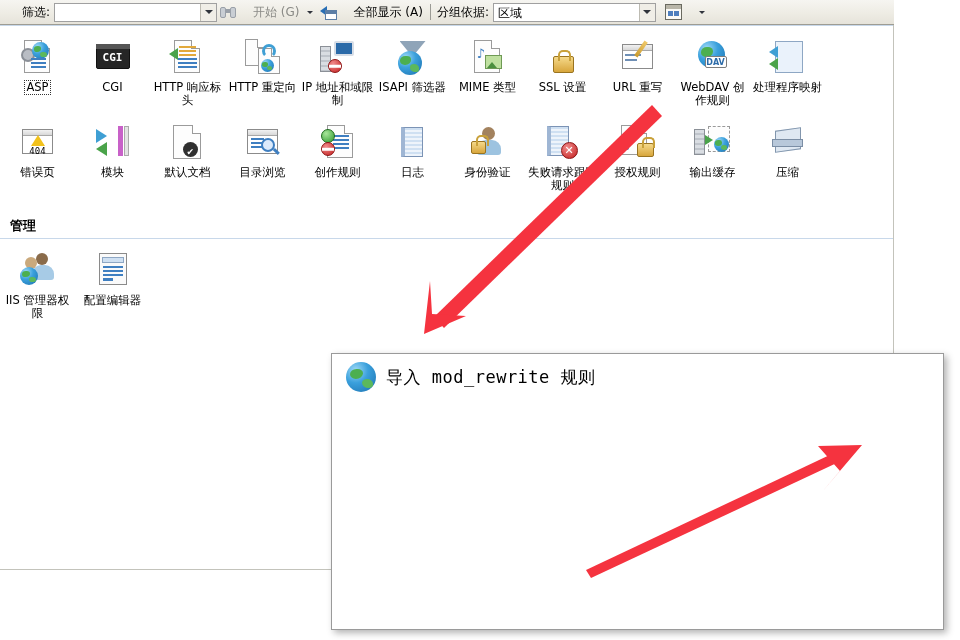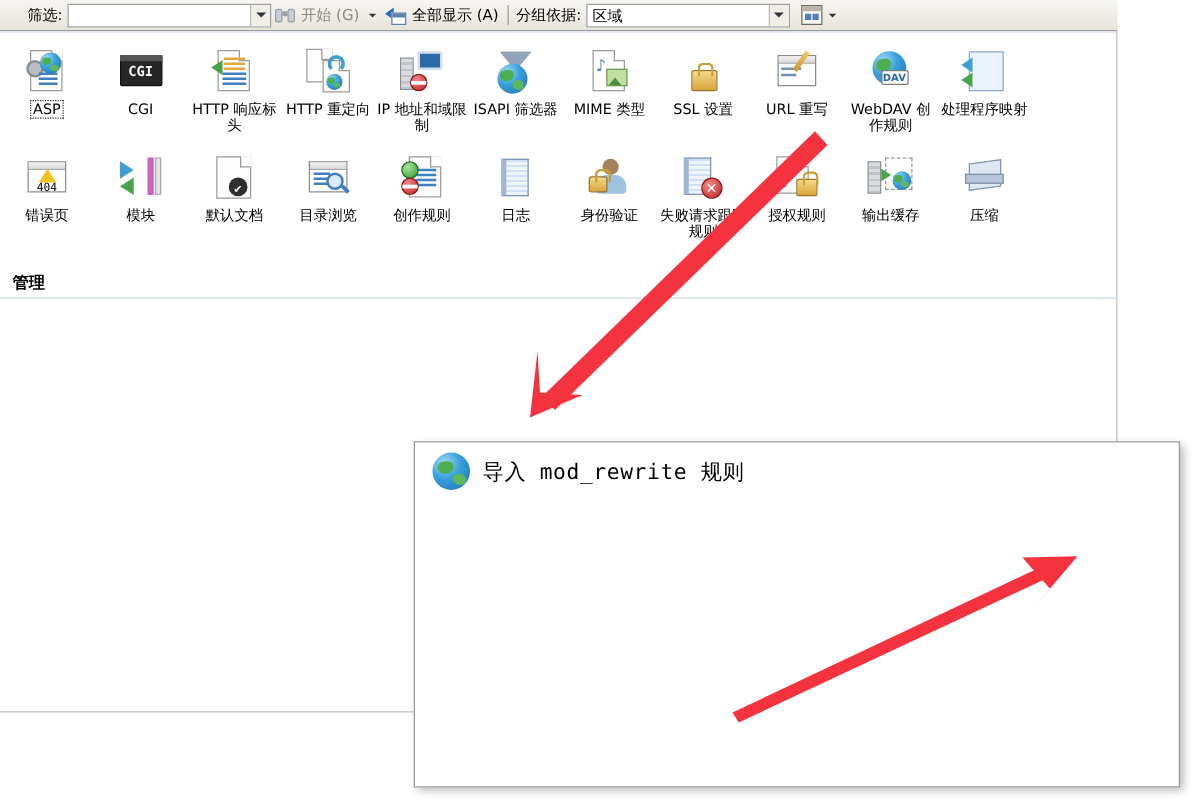--- a/index.html
+++ b/index.html
@@ -27,21 +27,21 @@
     justify-content: flex-end; position: relative;
   }
   .tb-combo .txt { position:absolute; left:4px; top:1px; font-size:12px; color:#000; }
   .combo-arrow {
     width: 16px; height: 17px; background: #f0eee7;
     border-left: 1px solid #bdbbb2;
     display: flex; align-items: center; justify-content: center;
   }
   .caret-dn { width:0;height:0;border-left:4px solid transparent;border-right:4px solid transparent;border-top:4px solid #30343c; }
   .caret-dn.sm { border-left-width:3.5px;border-right-width:3.5px;border-top-width:3.5px; }
-  .tb-btn { display: flex; align-items: center; gap: 5px; padding: 0 3px; height: 21px; white-space: nowrap; }
+  .tb-btn { display: flex; align-items: center; gap: 17px; padding: 0 3px; height: 21px; white-space: nowrap; }
   .tb-btn.dim { color: #8a8a86; }
   .tb-sep { width:1px; height:16px; background:#9b9b95; margin: 0 4px; }
   .tb-split { display:flex; align-items:center; padding:0 4px; }
 
   .ico-binocular { width:16px; height:14px; position:relative; }
   .ico-binocular i { position:absolute; top:2px; width:6px; height:11px; border:1.5px solid #9aa0a8; border-radius:2px; background:#c9ced4; }
   .ico-binocular i.l { left:0; } .ico-binocular i.r { right:0; }
   .ico-binocular b { position:absolute; left:6px; top:4px; width:4px; height:4px; background:#9aa0a8; }
 
   .ico-showall { width:17px; height:15px; position:relative; }
@@ -457,20 +457,45 @@
           </span>
           <span class="cap">压缩</span>
         </div>
       </div>
     </div>
 
     <div style="margin-top:22px">
       <div class="section-head">管理</div>
       <div class="section-rule"></div>
 
+      <div class="grid-row">
+        <div class="feature">
+          <span class="glyph">
+            <span class="person-head" style="left:19px;top:2px;width:12px;height:12px;background:#8a6b4a;"></span>
+            <span class="person-body" style="left:15px;top:14px;width:22px;height:15px;background:#a7cbe6;"></span>
+            <span class="person-head" style="left:8px;top:6px;width:12px;height:12px;background:#caa97c;"></span>
+            <span class="globe" style="left:3px;top:16px;width:18px;height:18px;"></span>
+          </span>
+          <span class="cap">IIS 管理器权限</span>
+        </div>
+
+        <div class="feature">
+          <span class="glyph">
+            <span style="position:absolute;left:7px;top:2px;width:28px;height:32px;background:#fafafa;border:1px solid #8a8a8a;"></span>
+            <span style="position:absolute;left:10px;top:6px;width:22px;height:6px;background:#cfe0f2;border:1px solid #8ea7c4;"></span>
+            <span class="lines" style="left:11px;top:15px;width:20px">
+                <i></i>
+                <i></i>
+                <i></i>
+              </span>
+            <span style="position:absolute;left:11px;top:27px;width:10px;height:3px;background:#3f7fc1;"></span>
+          </span>
+          <span class="cap">配置编辑器</span>
+        </div>
+      </div>
     </div>
 
   </div>
 
   <div class="dialog">
 
     <div class="dlg-title">
       <span class="gicon">
         <span class="globe" style="left:0;top:0;width:30px;height:30px;"></span>
       </span>

